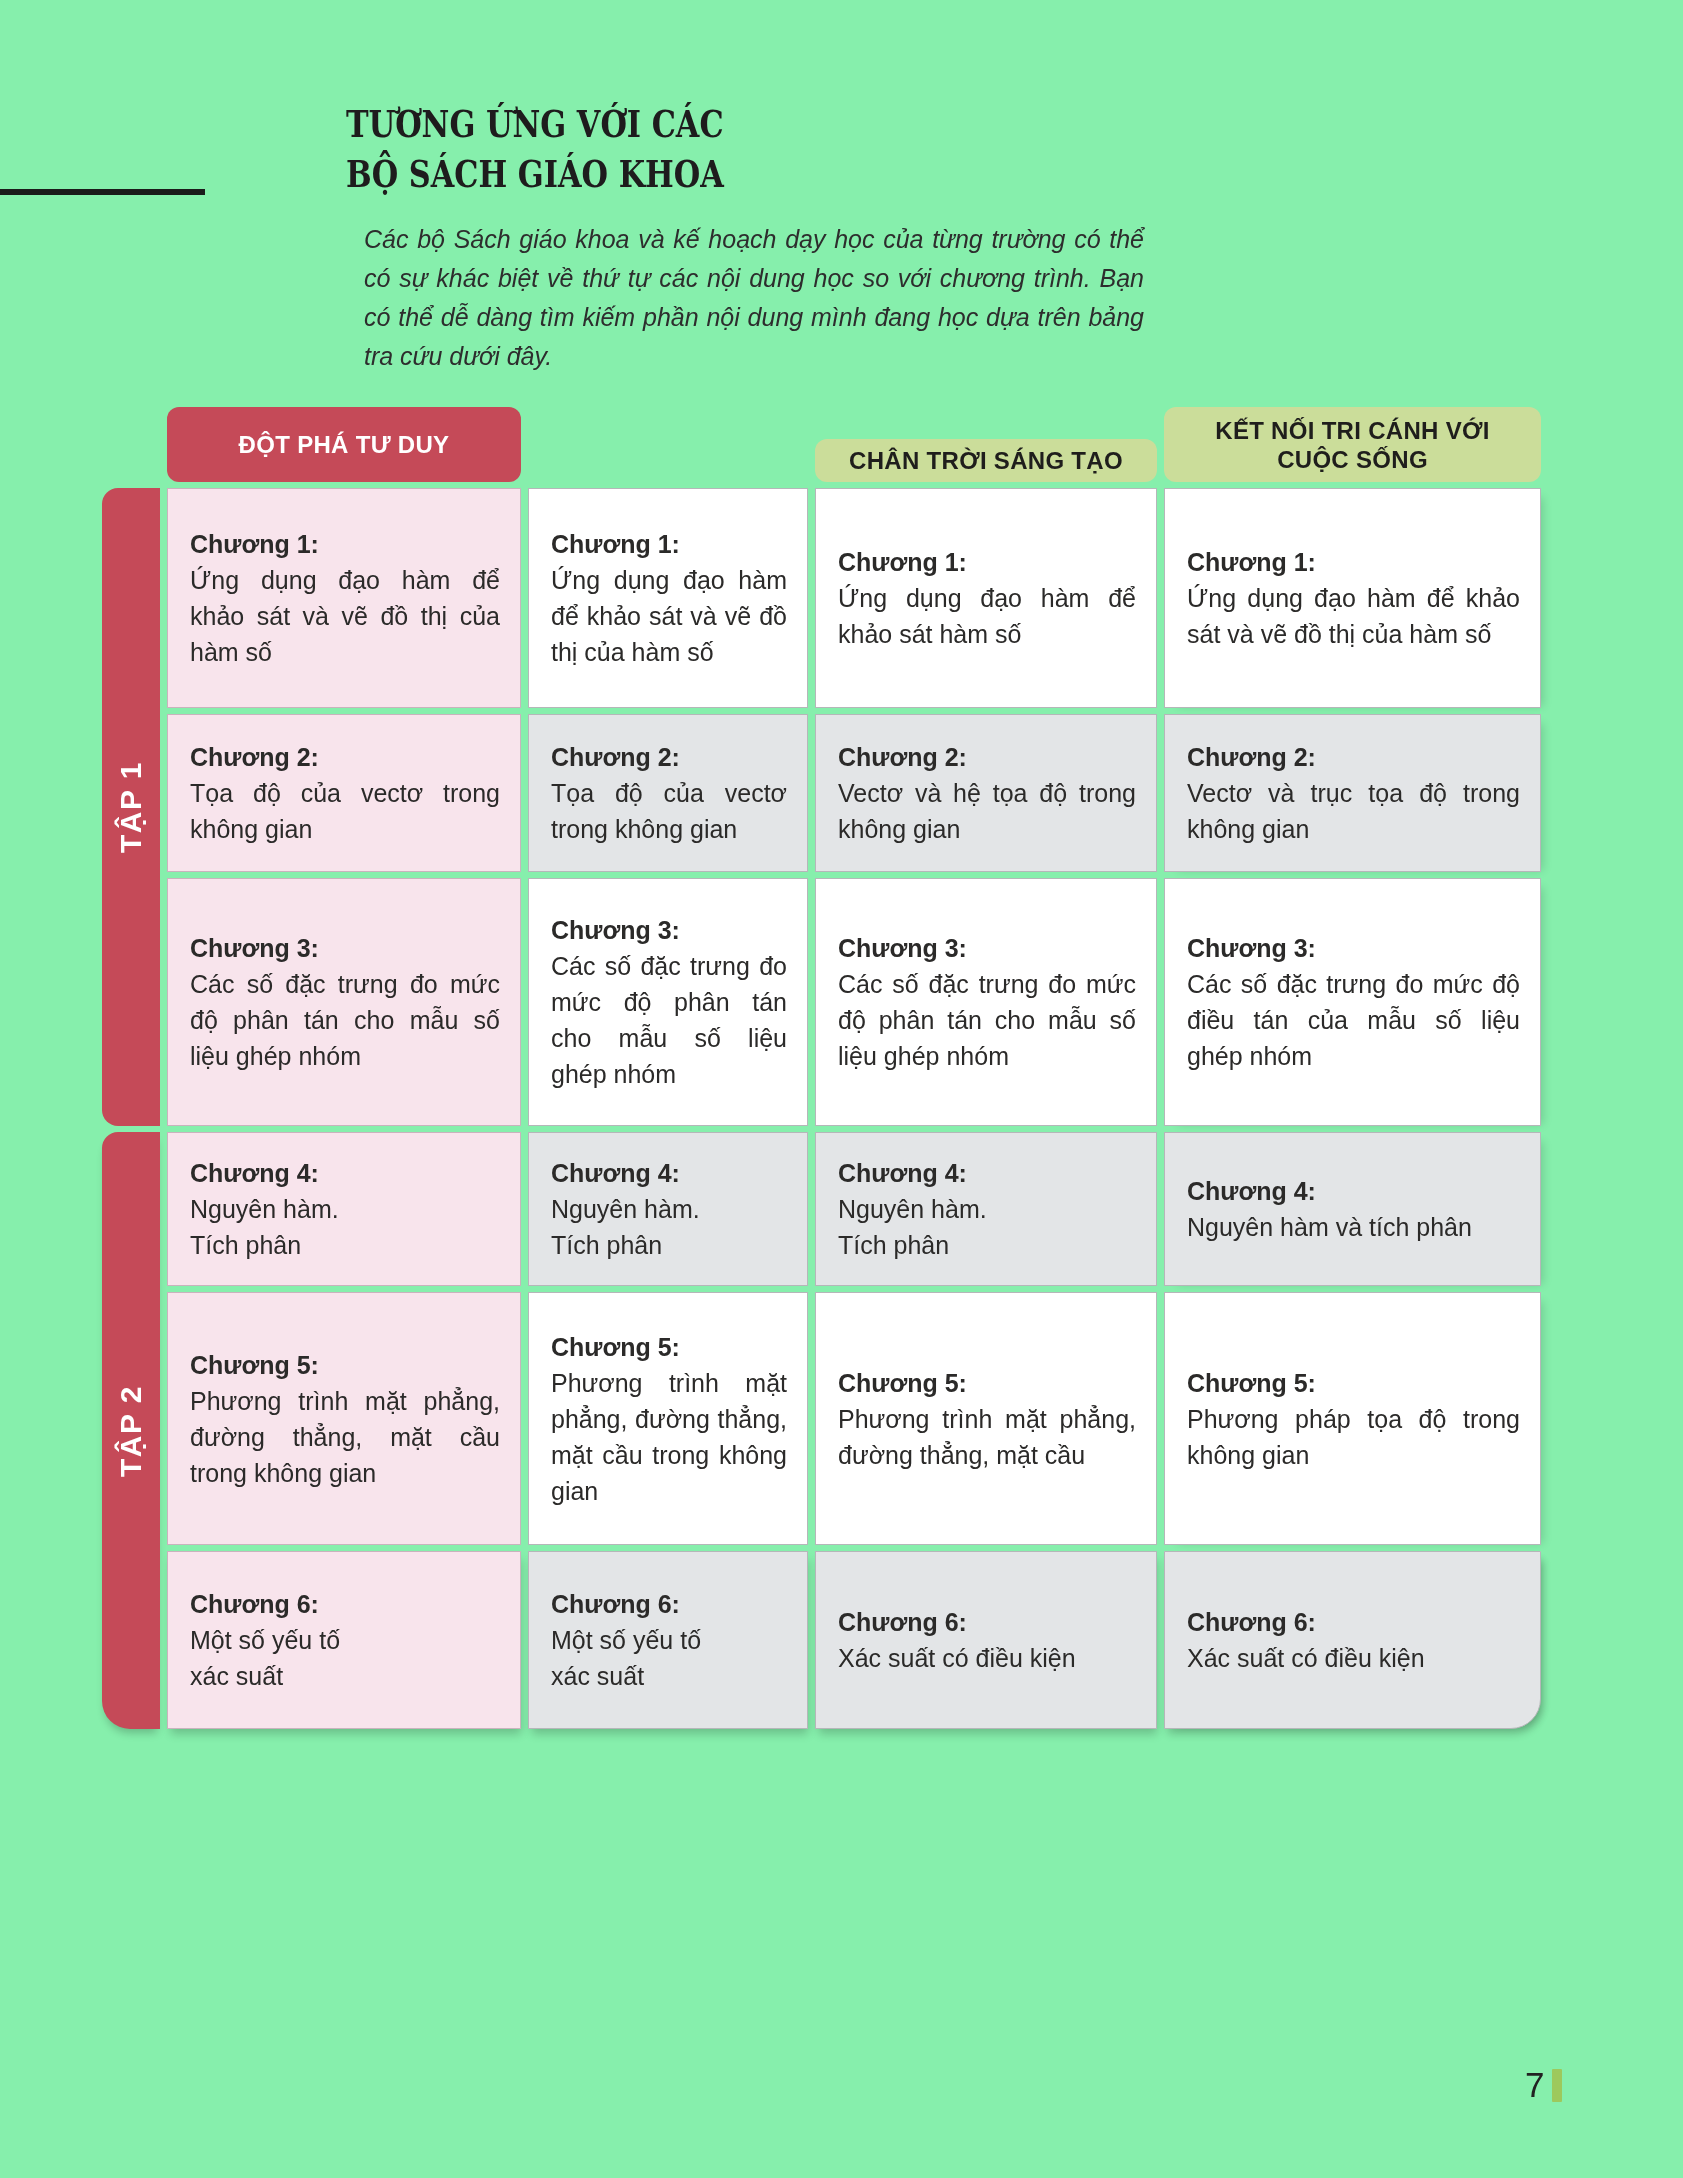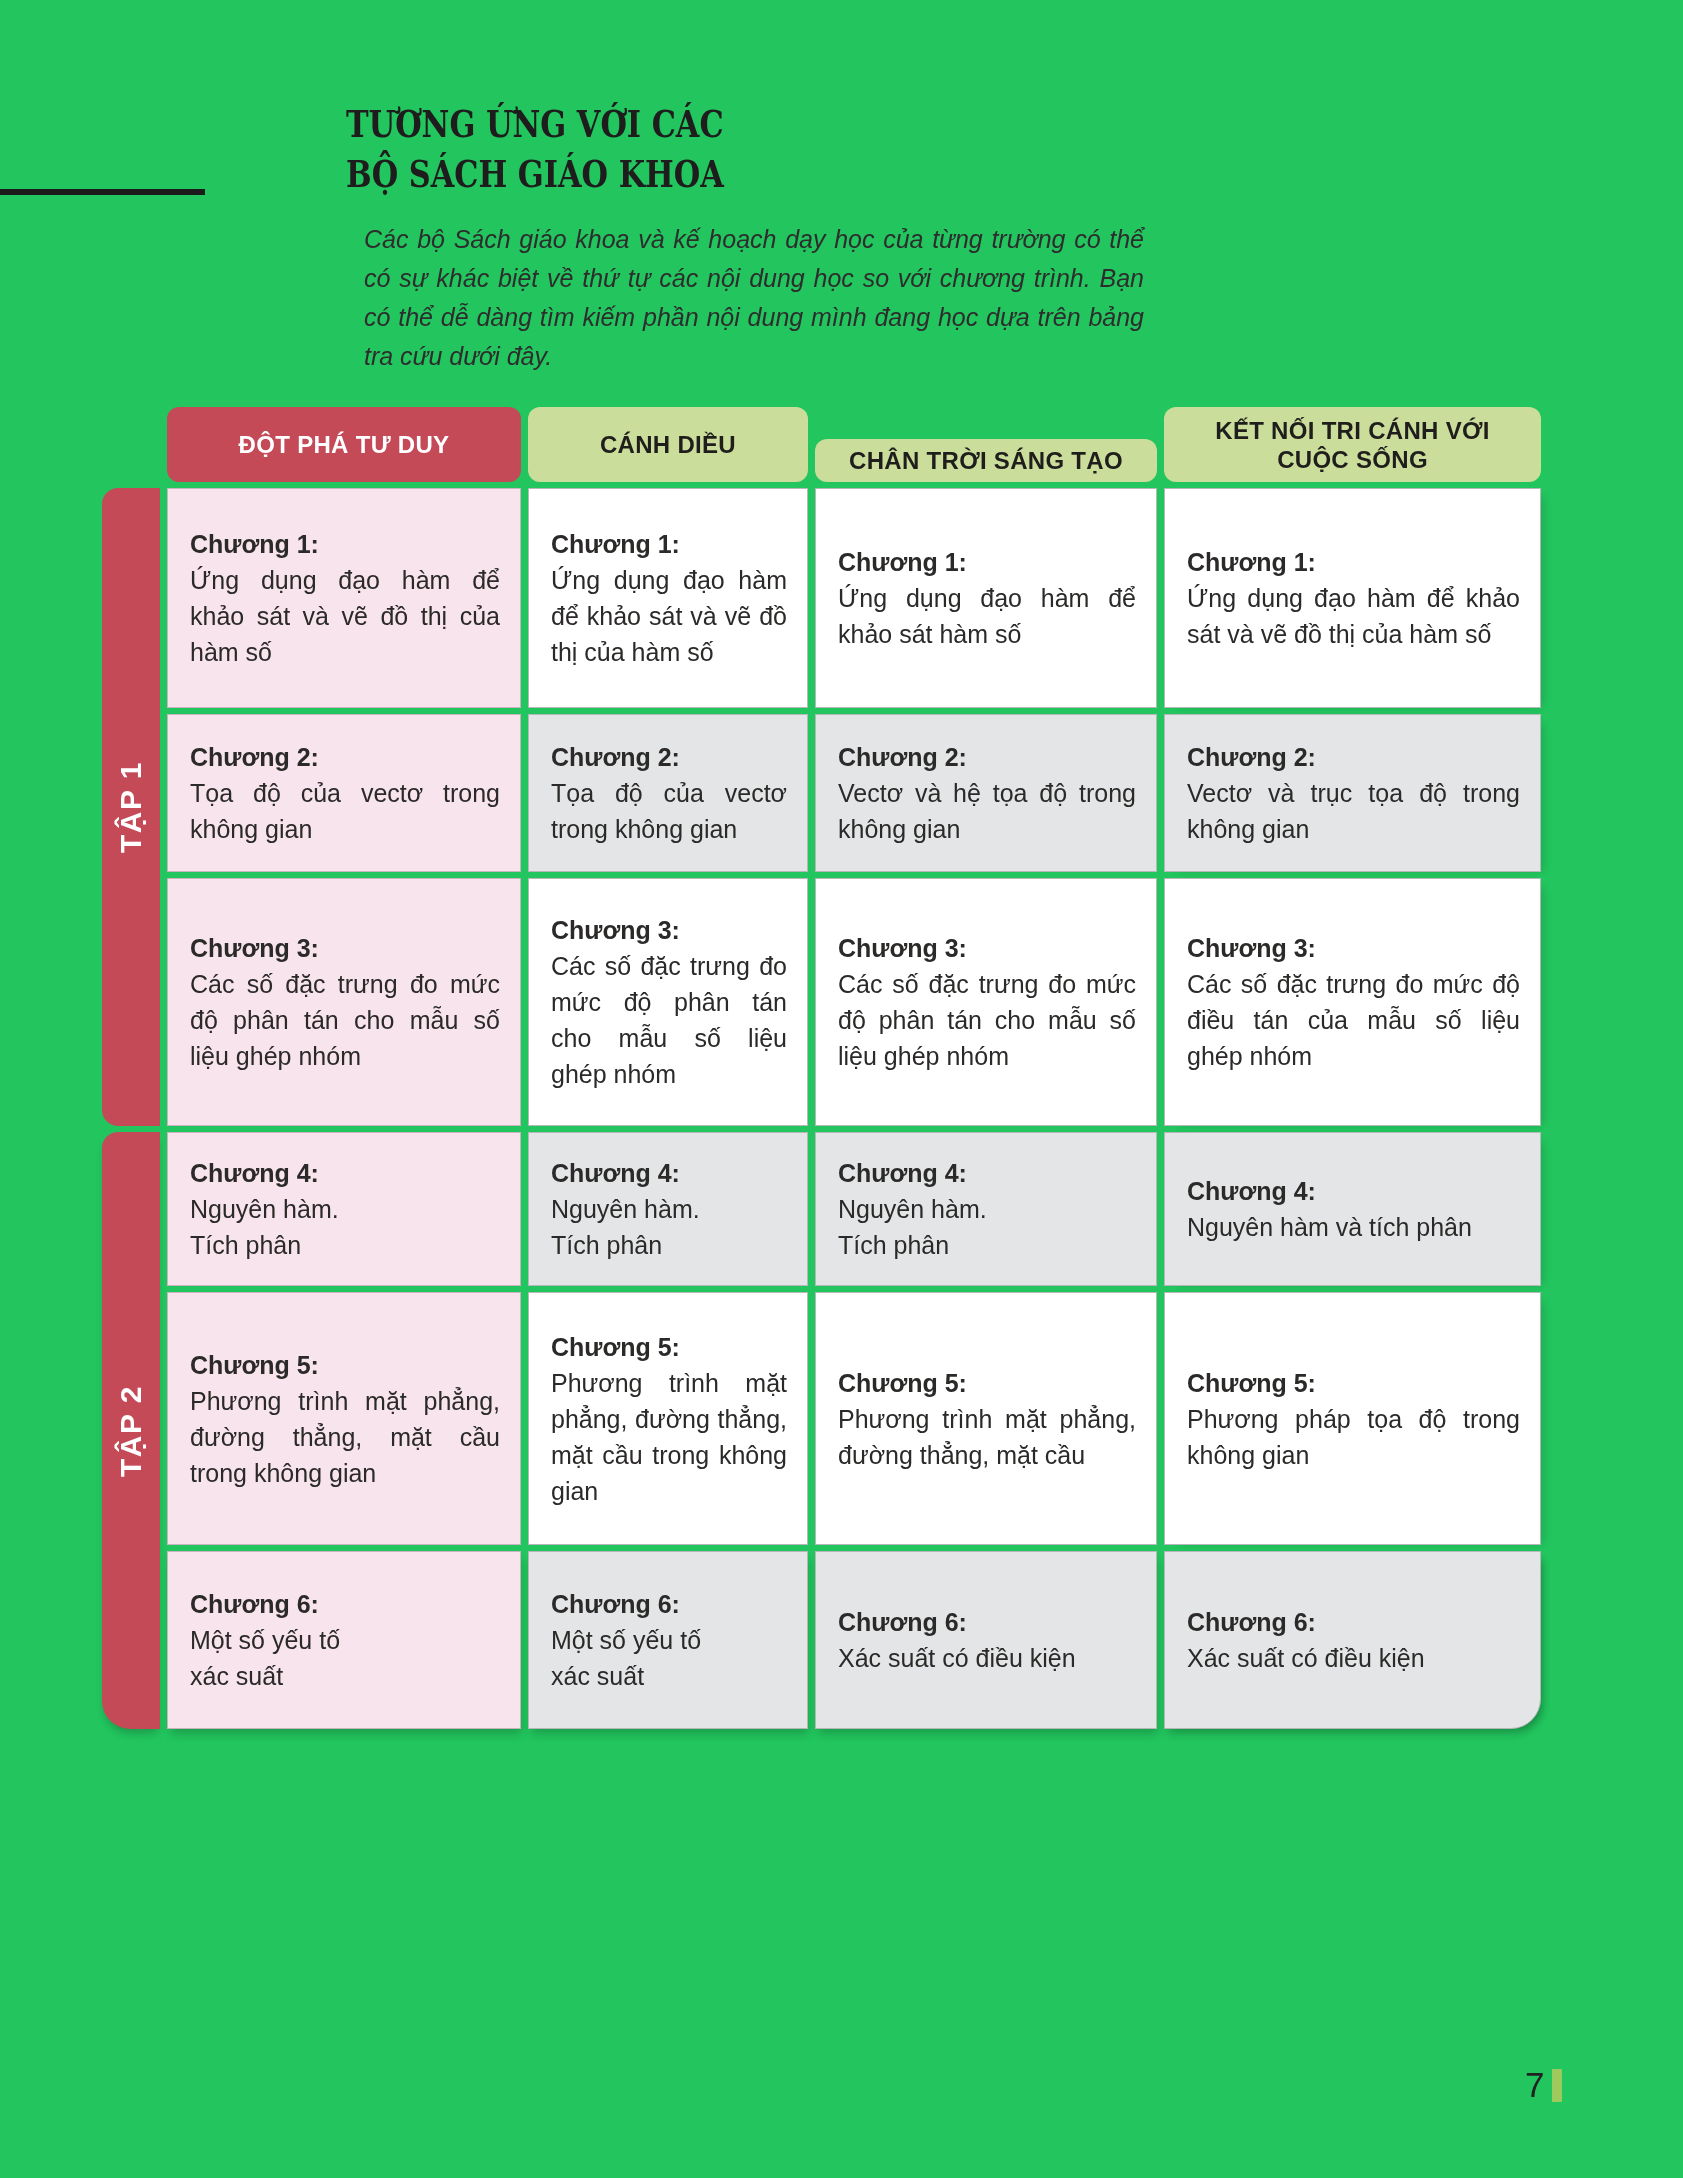--- a/index.html
+++ b/index.html
@@ -1,20 +1,20 @@
 <!DOCTYPE html>
 <html style="--red: #c54a58; --green: #cbdd9a; --pink: #f8e4ec; --gray: #e3e5e7; --bar: #9dc95d;"><head>
 <meta charset="utf-8">
 <style>
   html, body { margin: 0; padding: 0; background: #ffffff; }
   .page {
     position: relative;
     width: 1683px;
     height: 2178px;
-    background: #22c55e;
+    background: #86efac;
     font-family: "Liberation Sans", sans-serif;
     color: #2b2a29;
     overflow: hidden;
   }
 
   
   .rule {
     position: absolute;
     left: 0; top: 189px;
     width: 205px; height: 6px;
@@ -131,21 +131,20 @@
 
   <div class="page-title">
     <div>TƯƠNG ỨNG VỚI CÁC</div>
     <div>BỘ SÁCH GIÁO KHOA</div>
   </div>
 
   <div class="intro">Các bộ Sách giáo khoa và kế hoạch dạy học của từng trường có thể có sự khác biệt về thứ tự các nội dung học so với chương trình. Bạn có thể dễ dàng tìm kiếm phần nội dung mình đang học dựa trên bảng tra cứu dưới đây.</div>
 
   <div class="tbl">
       <div class="th th-red" style="grid-area: 1 / 2;">ĐỘT PHÁ TƯ DUY</div>
-      <div class="th th-green" style="grid-area: 1 / 3;">CÁNH DIỀU</div>
       <div class="th th-green" style="grid-area: 1 / 4; margin-top: 32px;">CHÂN TRỜI SÁNG TẠO</div>
       <div class="th th-green" style="grid-area: 1 / 5;">KẾT NỐI TRI CÁNH VỚI CUỘC SỐNG</div>
       <div class="band band-0" style="grid-area: 2 / 1 / span 3;">
         <span class="band-label">TẬP 1</span>
       </div>
       <div class="band band-1" style="grid-area: 5 / 1 / span 3;">
         <span class="band-label">TẬP 2</span>
       </div>
       <div class="cell pink" style="grid-area: 2 / 2;">
         <div class="cell-title">Chương 1:</div>

